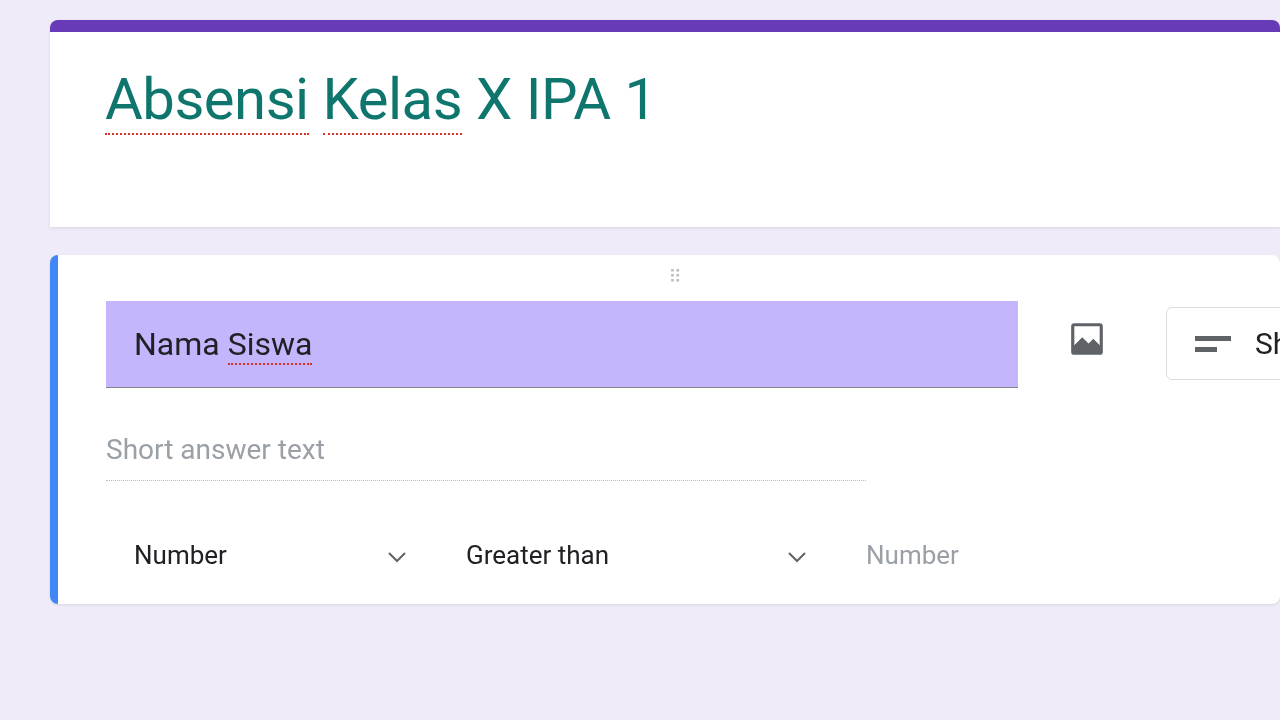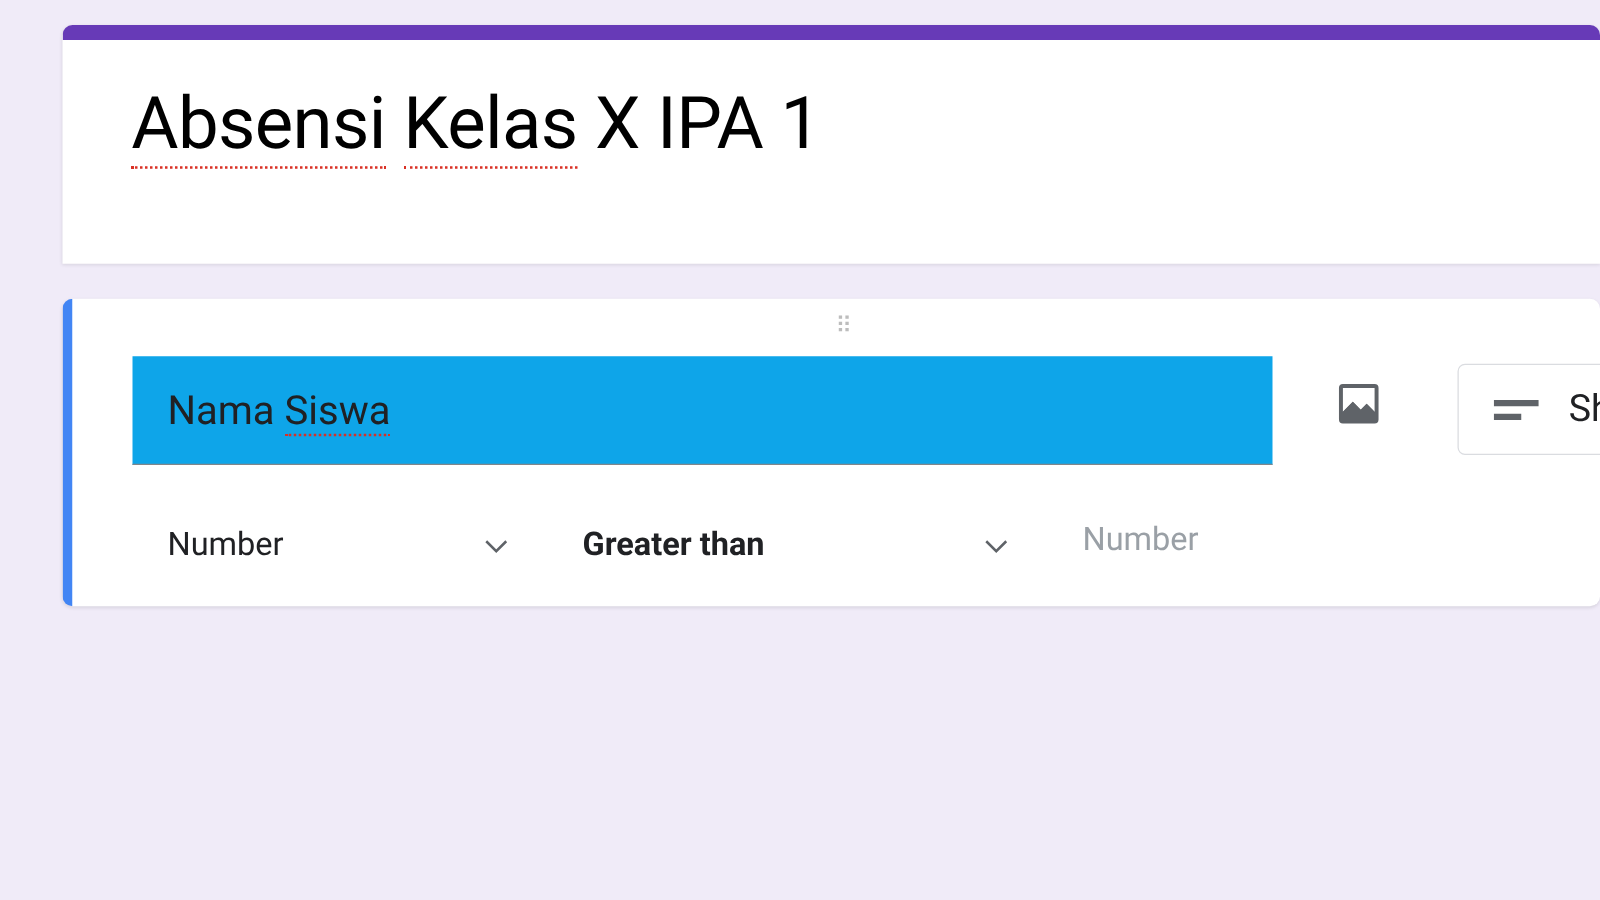--- a/index.html
+++ b/index.html
@@ -23,23 +23,23 @@
       border-radius: 8px 8px 0 0;
       border-top: 12px solid #673ab7;
       padding: 30px 50px 60px 55px;
       box-shadow: 0 1px 3px rgba(0,0,0,0.1);
       margin-bottom: 28px;
       width: 100%;
     }
     .form-title {
       font-size: 58px;
       font-weight: 400;
-      color: #000000;
+      color: #0f766e;
       line-height: 1.3;
-      margin-bottom: 14px;
+      margin-bottom: 30px;
       letter-spacing: -0.5px;
     }
     .form-title .spell {
       border-bottom: 2px dotted #d93025;
       text-decoration: none;
     }
     .form-description {
       font-size: 28px;
       color: #202124;
       font-weight: 400;
@@ -69,21 +69,21 @@
       display: flex;
       align-items: flex-start;
       gap: 30px;
       margin-bottom: 45px;
     }
     .question-input-wrap {
       flex: 0 0 912px;
     }
     .question-input {
       width: 100%;
-      background: #0ea5e9;
+      background: #c4b5fd;
       border: none;
       border-bottom: 1px solid #80868b;
       padding: 24px 28px;
       font-size: 32px;
       font-family: inherit;
       color: #202124;
       outline: none;
     }
     .question-input .spell {
       border-bottom: 2px dotted #d93025;
@@ -123,39 +123,39 @@
     .short-answer-preview {
       width: 760px;
       color: #9aa0a6;
       font-size: 28px;
       padding-bottom: 14px;
       border-bottom: 1px dotted #bdbdbd;
       margin-bottom: 55px;
     }
     .validation-row {
       display: flex;
+      align-items: center;
       gap: 60px;
       font-size: 26px;
     }
     .dropdown {
       display: flex;
       align-items: center;
       justify-content: space-between;
       gap: 60px;
       color: #202124;
       cursor: pointer;
       padding: 4px 0;
     }
     .dropdown.first {
       min-width: 300px;
       padding-left: 28px;
     }
     .dropdown.second {
       min-width: 340px;
-      font-weight: bold;
     }
     .chevron {
       color: #5f6368;
     }
     .placeholder-text {
       color: #9aa0a6;
     }
   </style>
 </head>
 <body>
@@ -191,20 +191,21 @@
         <span class="short-answer-icon">
           <svg width="36" height="24" viewBox="0 0 36 24">
             <rect x="0" y="4" width="36" height="5" fill="#5f6368"></rect>
             <rect x="0" y="15" width="22" height="5" fill="#5f6368"></rect>
           </svg>
         </span>
         <span class="question-type-label">Sh</span>
       </div>
     </div>
 
+    <div class="short-answer-preview">Short answer text</div>
 
     <div class="validation-row">
       <div class="dropdown first">
         <span>Number</span>
         <span class="chevron">
           <svg width="18" height="12" viewBox="0 0 18 12">
               <path d="M1 1 L9 9 L17 1" stroke="#5f6368" stroke-width="2" fill="none"></path>
             </svg>
         </span>
       </div>

